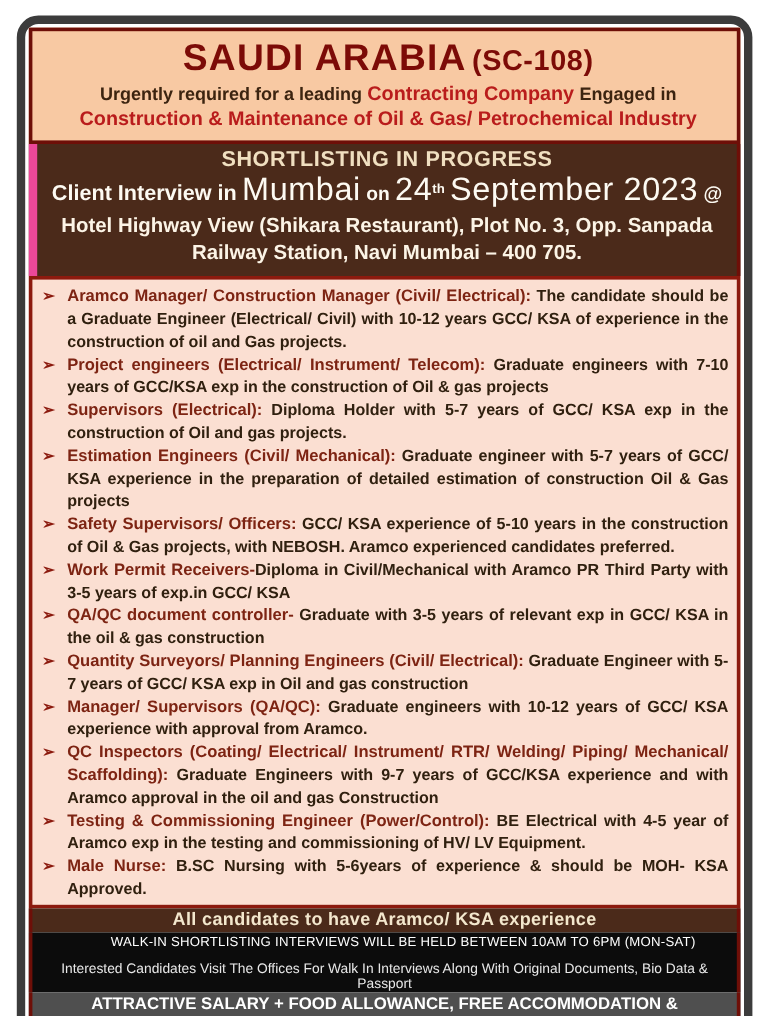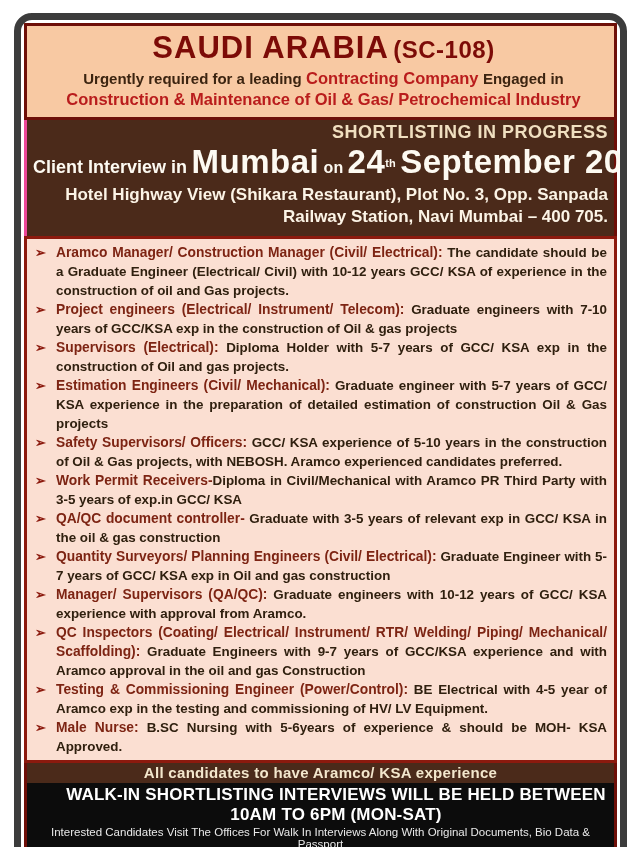--- a/index.html
+++ b/index.html
@@ -32,32 +32,32 @@
   }
   .title-code {
     font-size: 24px; font-weight: bold; color: #7c0b07; letter-spacing: .5px;
   }
   .subtitle { margin-top: 2px; line-height: 1.3; padding: 0 4px; }
   .sub-dark { font-size: 15px; font-weight: bold; color: #3c2410; }
   .sub-red  { font-size: 16.5px; font-weight: bold; color: #b91c1c; }
   
   .brown-section {
     background: #4b2a1a;
-    border-left: 3px solid #ec4899;
+    border-left: 7px solid #ec4899;
     border-right: 3px solid #6e0f08;
-    text-align: right;
+    text-align: center;
     padding: 2px 6px 7px 6px;
     color: #ffffff;
   }
   .shortlisting {
     color: #f0dfc0; font-weight: bold; font-size: 18px; letter-spacing: .5px;
   }
   .interview-line { color: #fdfaf2; margin-top: 1px; line-height: 1.1; white-space: nowrap; }
   .iv-med   { font-size: 18px; font-weight: bold; }
-  .iv-big   { font-size: 33px; font-weight: bold; letter-spacing: .5px; }
+  .iv-big   { font-size: 27px; font-weight: normal; letter-spacing: .5px; }
   .iv-small { font-size: 16px; font-weight: bold; }
   .iv-sup   { font-size: 11px; font-weight: bold; vertical-align: super; margin-top: 13px; }
   .venue {
     color: #fcf4e6; font-weight: bold; font-size: 17px; line-height: 1.35; margin-top: 3px;
   }
   
   .jobs-box {
     border: 3px solid #8c1a0e;
     background: #fbdfd2;
     padding: 4px 7px 4px 6px;
@@ -82,22 +82,22 @@
     background: #4b2a1a;
     border-left: 3px solid #6e0f08; border-right: 3px solid #6e0f08;
     color: #f3e7cd; font-weight: bold; font-size: 15px;
     text-align: center; padding: 1px 0 2px 0; letter-spacing: .3px;
   }
   .black-band {
     background: #0c0c0c;
     border-left: 3px solid #6e0f08; border-right: 3px solid #6e0f08;
     color: #ffffff; text-align: center; padding: 2px 0 1px 0;
   }
-  .black-band .line1 { font-size: 17px; font-weight: bold; letter-spacing: .2px; padding-left: 31px; }
-  .black-band .line2 { font-size: 11.5px; color: #e8e8e8; margin-top: 1px; }
+  .black-band .line1 { font-size: 11px; font-weight: normal; letter-spacing: .2px; padding-left: 31px; }
+  .black-band .line2 { font-size: 11.5px; color: #e8e8e8; margin-top: 11px; }
   .gray-band {
     background: #4f4f4f;
     border-left: 3px solid #6e0f08; border-right: 3px solid #6e0f08;
     color: #ffffff; font-weight: bold; font-size: 14px;
     text-align: center; padding: 1px 0;
   }
 </style>
 </head>
 <body>
 

